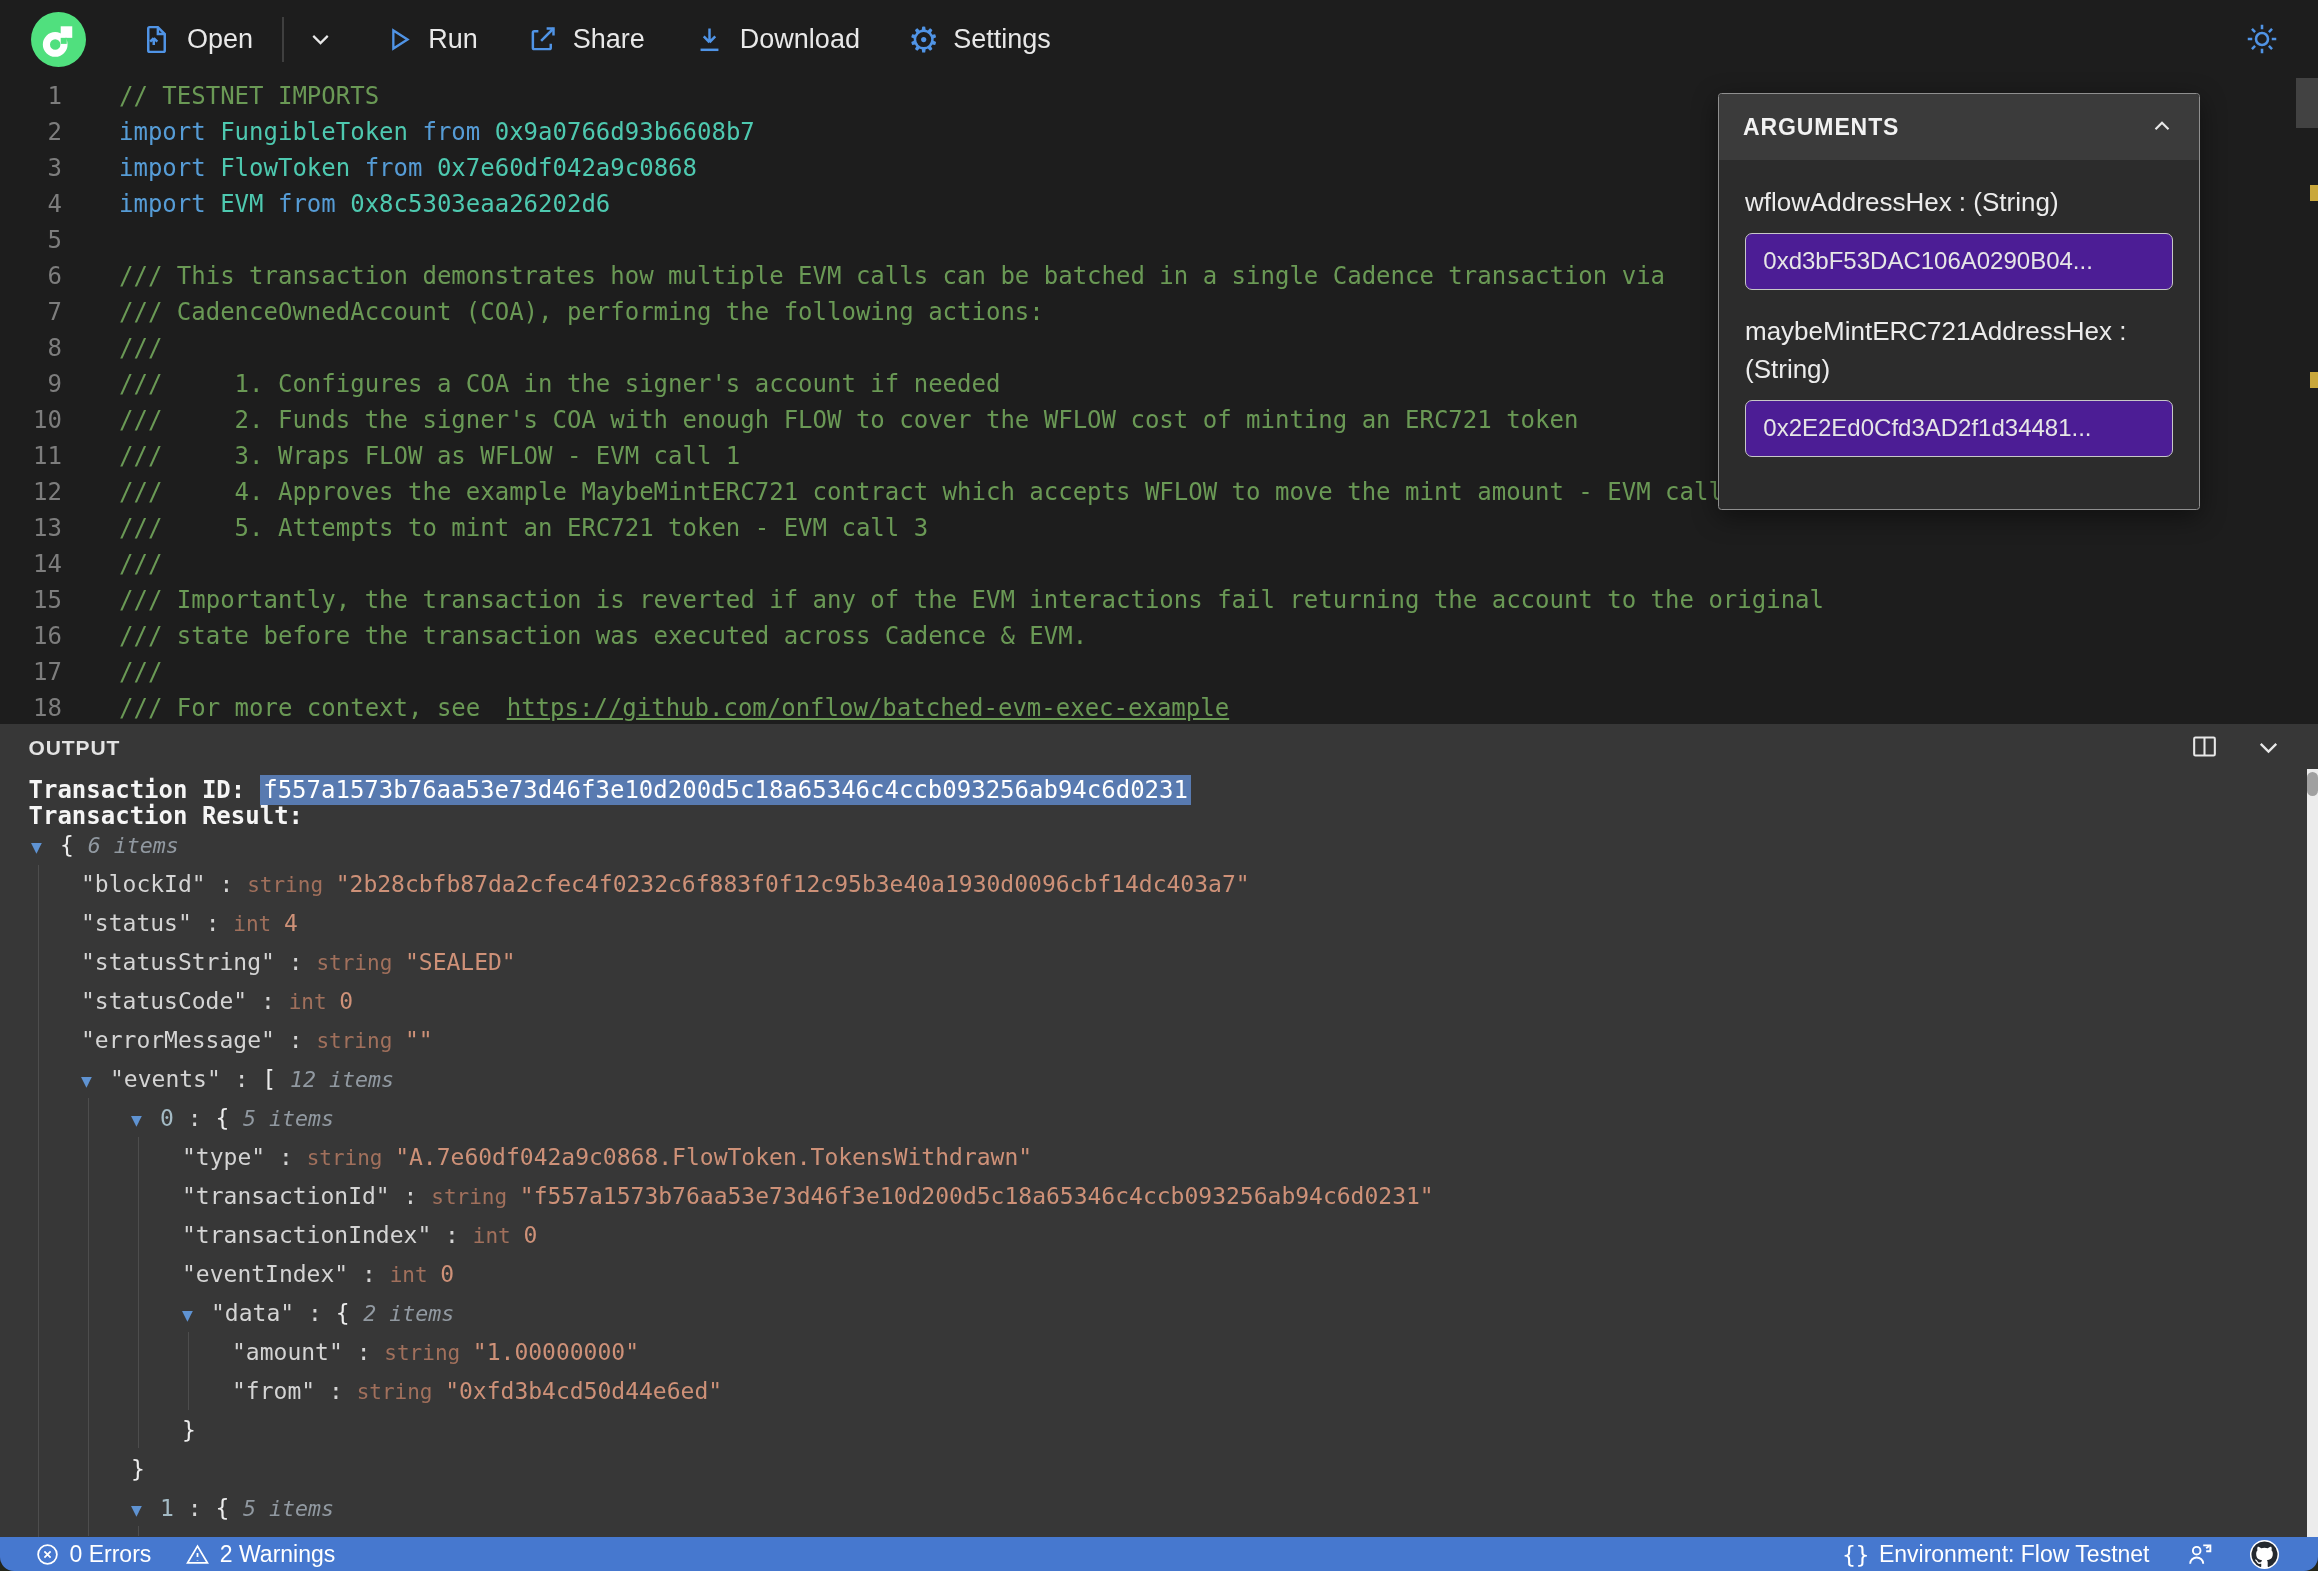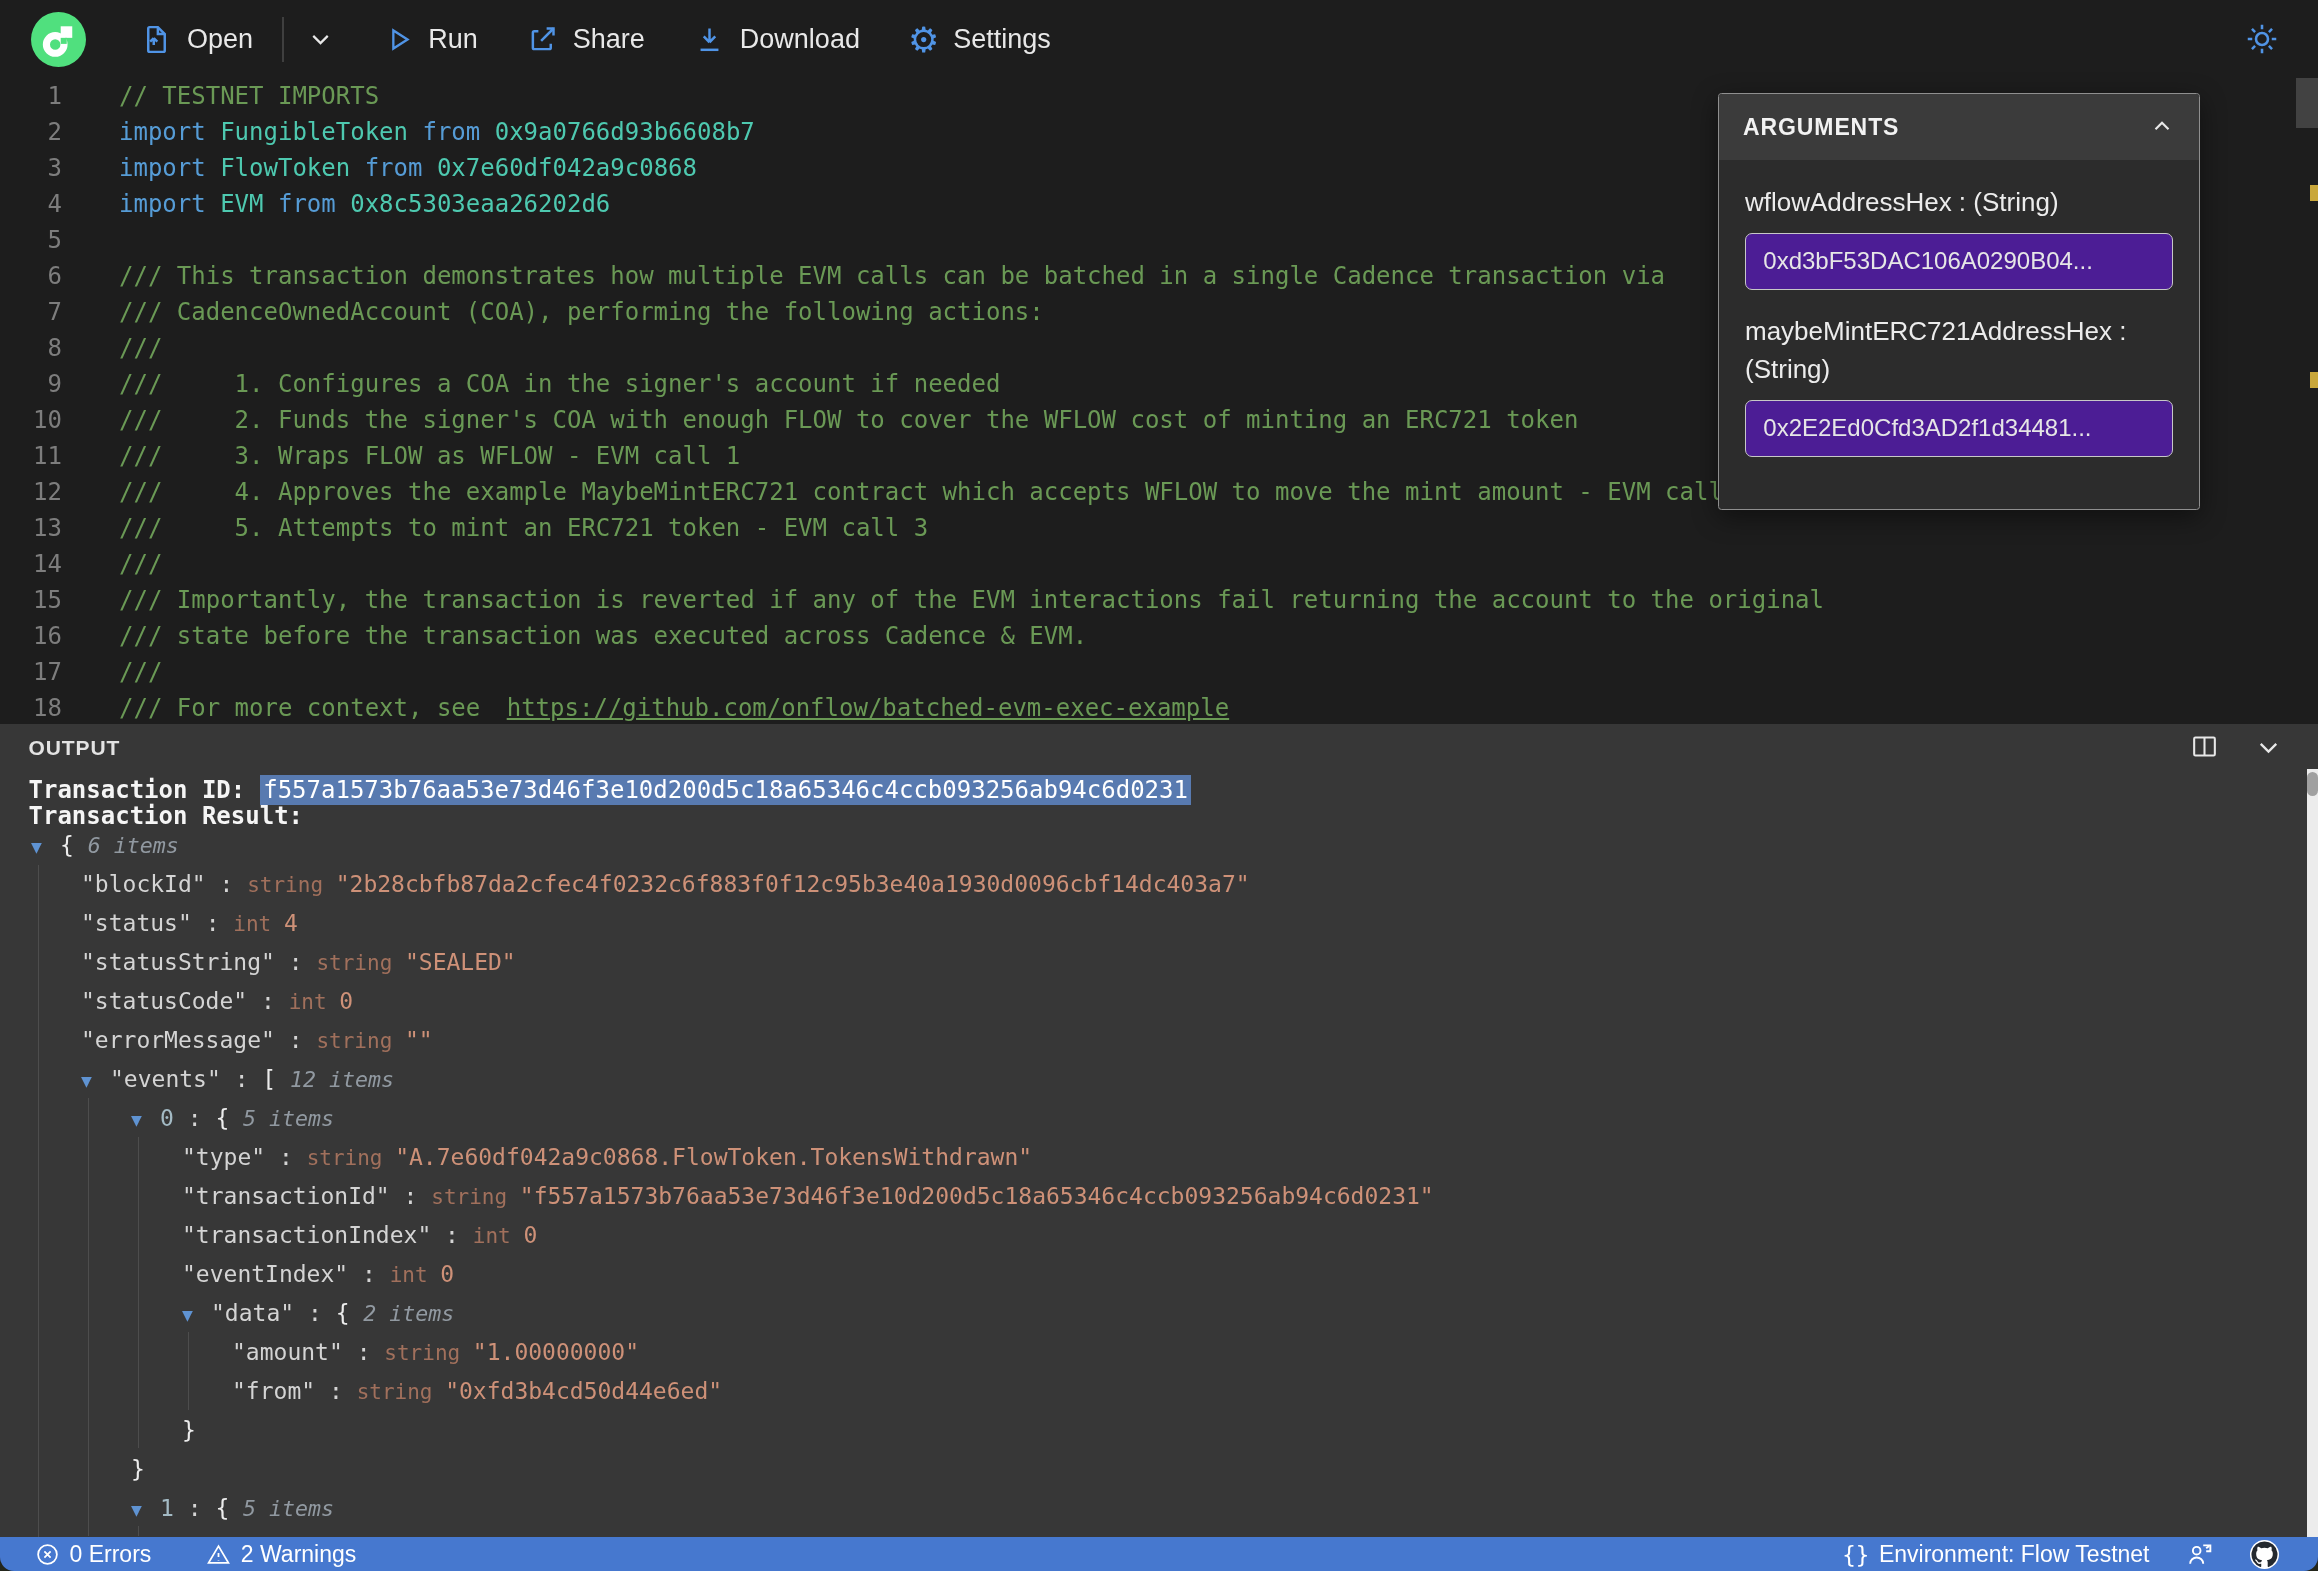--- a/index.html
+++ b/index.html
@@ -71,21 +71,21 @@
   .guide { position:absolute; width:0.9px; background:#4d4d4d; }
 
   
   .out-sb-track { position:absolute; right:0.9px; top:45px; width:11.2px; height:768px; background:#ececec; }
   .out-sb-thumb { position:absolute; right:0.9px; top:48px; width:11.2px; height:24px; background:#a0a0a0; border-radius:6px; }
 
   
   .status-bar { position:absolute; left:0; top:1537px; width:2319px; height:35px; background:#4678cf;
                 display:flex; align-items:center; color:#ffffff; font-size:23px; }
   .sb-item { display:flex; align-items:center; gap:9.5px; cursor:pointer; }
-  .sb-left { display:flex; align-items:center; gap:55px; margin-left:35px; }
+  .sb-left { display:flex; align-items:center; gap:34px; margin-left:35px; }
   .sb-right { margin-left:auto; display:flex; align-items:center; gap:36px; margin-right:40px; }
   .sb-braces { font-family:"DejaVu Sans Mono",monospace; font-size:22.5px; }
 </style>
 </head>
 <body>
 
 <div class="window">
 
   <header class="toolbar">
     <div class="logo">

